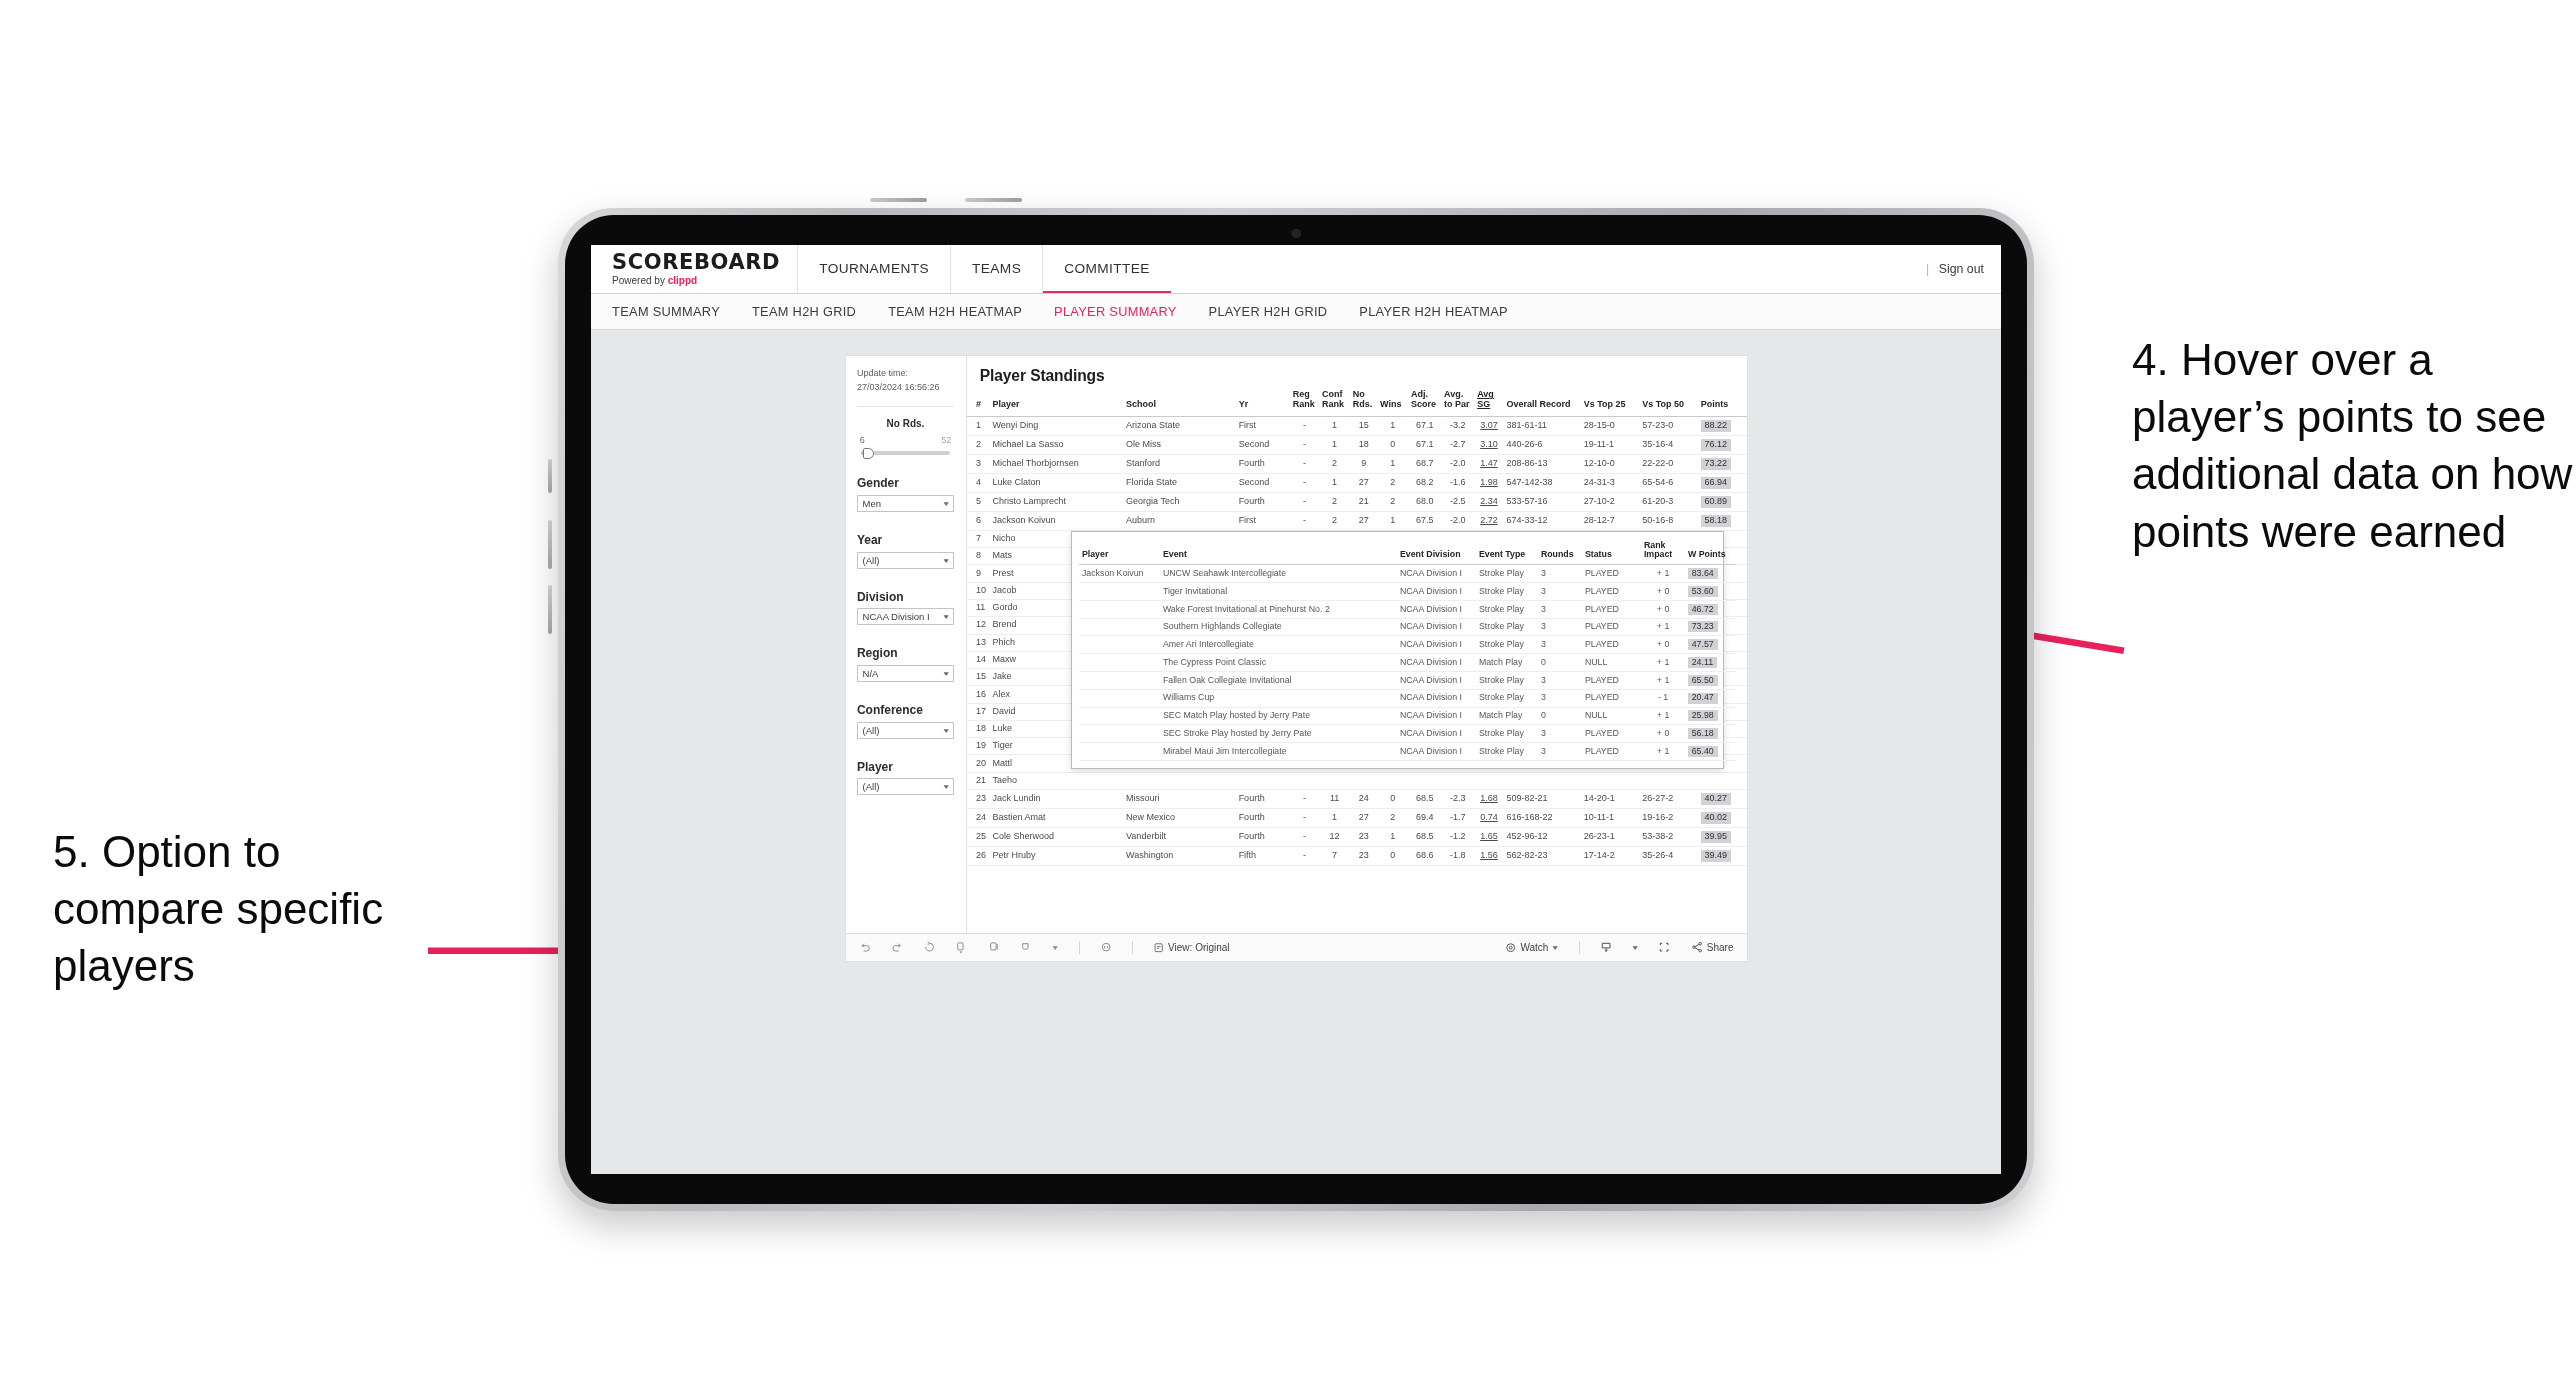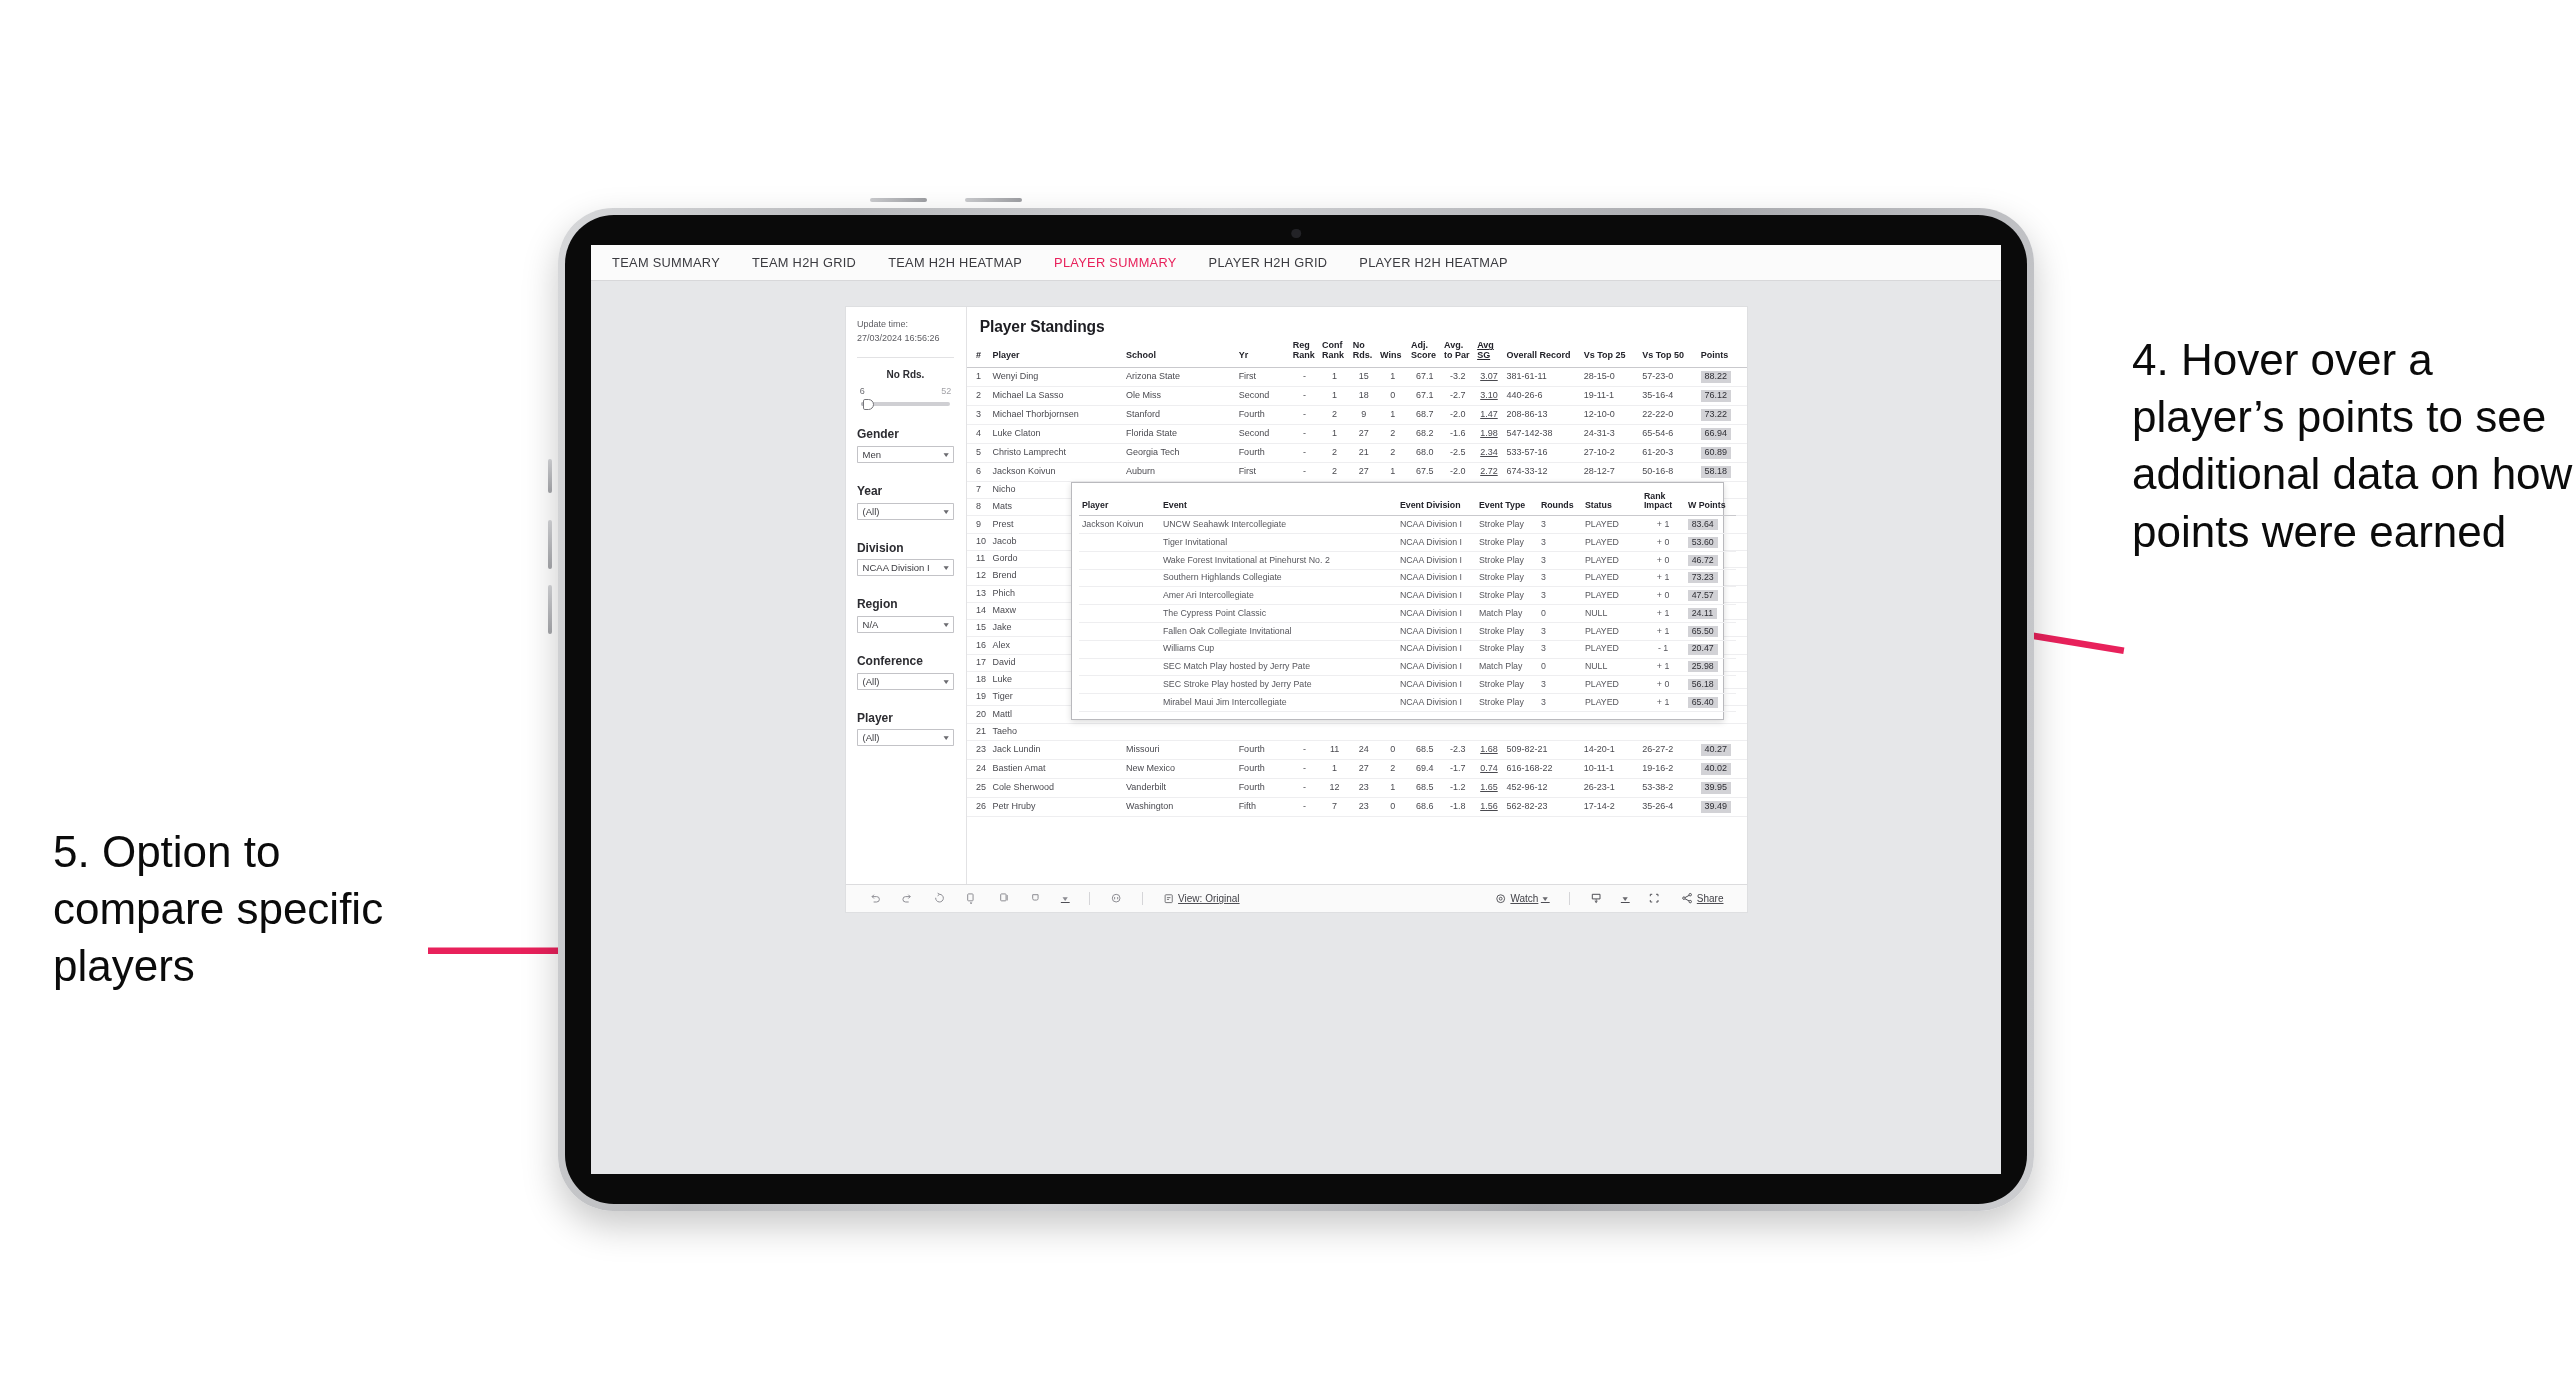--- a/index.html
+++ b/index.html
@@ -214,22 +214,22 @@
   .t-type   { width: 62px; }
   .t-rnd    { width: 44px; }
   .t-stat   { width: 59px; }
   .t-rank   { width: 44px; text-align:center; }
   .t-pts    { width: 51px; }
   .t-pts span { display:inline-block; background:#d2d2d6; padding:0.9px 3.8px; color:#2e2e34; }
 
   
   .viz-foot {
     height: 28px; border-top: 0.9px solid #dcdcde; background:#fafafa;
-    display:flex; align-items:center; padding: 0 23px; gap: 20px; flex:none;
-    font-size: 10px; color:#4e4e54;text-decoration:underline;
+    display:flex; align-items:center; padding: 0 13px; gap: 20px; flex:none;
+    font-size: 10px; color:#4e4e54;
   }
   .tb-ico { color:#8d8d93; display:flex; align-items:center; }
   .tb-sep { width:0.9px; height:13.2px; background:#d5d5d8; }
   .tb-item { display:flex; align-items:center; gap:3.8px; color:#3f3f45; }
   .spacer { flex:1; }
 </style>
 </head>
 <body>
 
 <div class="stage">
@@ -255,20 +255,38 @@
     <div class="btn-side b2"></div>
     <div class="btn-side b3"></div>
     <div class="btn-top t1"></div>
     <div class="btn-top t2"></div>
 
     <div class="tablet-inner">
       <div class="cam"></div>
 
       <div class="screen">
 
+        <div class="topbar">
+          <div class="brand">
+            <div class="brand-title">SCOREBOARD</div>
+            <div class="brand-sub">
+              <span>Powered by</span>
+              <b>clippd</b>
+            </div>
+          </div>
+          <nav class="topnav">
+            <div class="topnav-item">TOURNAMENTS</div>
+            <div class="topnav-item">TEAMS</div>
+            <div class="topnav-item active">COMMITTEE</div>
+          </nav>
+          <div class="topbar-right">
+            <span class="sep">|</span>
+            <span>Sign out</span>
+          </div>
+        </div>
 
         <div class="subnav">
           <div class="subnav-item">TEAM SUMMARY</div>
           <div class="subnav-item">TEAM H2H GRID</div>
           <div class="subnav-item">TEAM H2H HEATMAP</div>
           <div class="subnav-item active">PLAYER SUMMARY</div>
           <div class="subnav-item">PLAYER H2H GRID</div>
           <div class="subnav-item">PLAYER H2H HEATMAP</div>
         </div>
 

